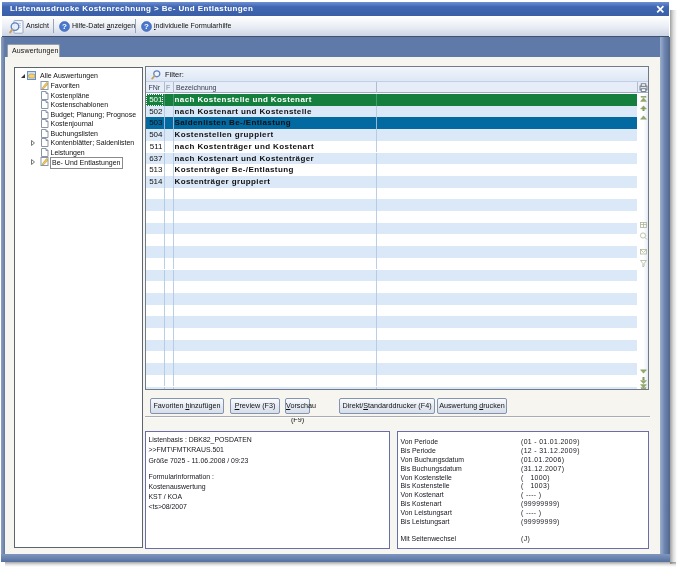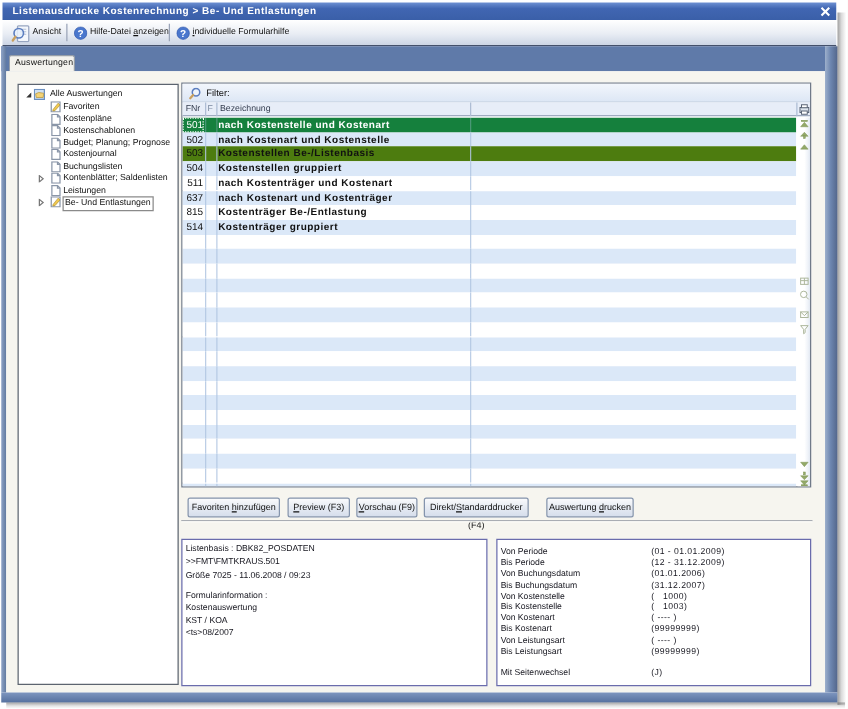--- a/index.html
+++ b/index.html
@@ -195,23 +195,23 @@
           <span class="colsep" style="left:27px;height:11.7px;opacity:.4;"></span>
           <span class="colsep" style="left:229.5px;height:11.7px;opacity:.4;"></span>
         </div>
         <div class="row" style="top:11.7px;background:#dbe8f8;color:#111">
           <span class="fnr">502</span>
           <span class="bez">nach Kostenart und Kostenstelle</span>
           <span class="colsep" style="left:18px;height:11.7px;"></span>
           <span class="colsep" style="left:27px;height:11.7px;"></span>
           <span class="colsep" style="left:229.5px;height:11.7px;"></span>
         </div>
-        <div class="row" style="top:23.4px;background:#4d7c0f;color:#111">
+        <div class="row" style="top:23.4px;background:#0369a1;color:#111">
           <span class="fnr">503</span>
-          <span class="bez">Kostenstellen Be-/Listenbasis</span>
+          <span class="bez">Saldenlisten Be-/Entlastung</span>
           <span class="colsep" style="left:18px;height:11.7px;"></span>
           <span class="colsep" style="left:27px;height:11.7px;"></span>
           <span class="colsep" style="left:229.5px;height:11.7px;"></span>
         </div>
         <div class="row" style="top:35.1px;background:#dbe8f8;color:#111">
           <span class="fnr">504</span>
           <span class="bez">Kostenstellen gruppiert</span>
           <span class="colsep" style="left:18px;height:11.7px;"></span>
           <span class="colsep" style="left:27px;height:11.7px;"></span>
           <span class="colsep" style="left:229.5px;height:11.7px;"></span>
@@ -224,21 +224,21 @@
           <span class="colsep" style="left:229.5px;height:11.7px;"></span>
         </div>
         <div class="row" style="top:58.5px;background:#dbe8f8;color:#111">
           <span class="fnr">637</span>
           <span class="bez">nach Kostenart und Kostenträger</span>
           <span class="colsep" style="left:18px;height:11.7px;"></span>
           <span class="colsep" style="left:27px;height:11.7px;"></span>
           <span class="colsep" style="left:229.5px;height:11.7px;"></span>
         </div>
         <div class="row" style="top:70.2px;background:#ffffff;color:#111">
-          <span class="fnr">815</span>
+          <span class="fnr">513</span>
           <span class="bez">Kostenträger Be-/Entlastung</span>
           <span class="colsep" style="left:18px;height:11.7px;"></span>
           <span class="colsep" style="left:27px;height:11.7px;"></span>
           <span class="colsep" style="left:229.5px;height:11.7px;"></span>
         </div>
         <div class="row" style="top:81.9px;background:#dbe8f8;color:#111">
           <span class="fnr">514</span>
           <span class="bez">Kostenträger gruppiert</span>
           <span class="colsep" style="left:18px;height:11.7px;"></span>
           <span class="colsep" style="left:27px;height:11.7px;"></span>
@@ -360,22 +360,22 @@
           <path d="M4.5 289.8 L7.5 286.6 L1.5 286.6 Z"></path>
           <path d="M4.5 294 L7.5 290.6 L1.5 290.6 Z"></path>
           <rect x="2" y="293.8" width="5" height="1"></rect>
         </g>
       </svg>
     </div>
   </div>
   <div id="buttons">
     <div class="btn" style="left:150px;width:74px">Favoriten <u>h</u>inzufügen</div>
     <div class="btn" style="left:230px;width:50px"><u>P</u>review (F3)</div>
-    <div class="btn" style="left:285px;width:49px"><u>V</u>orschau (F9)</div>
-    <div class="btn" style="left:339px;width:84px">Direkt/<u>S</u>tandarddrucker (F4)</div>
+    <div class="btn" style="left:285px;width:25px"><u>V</u>orschau (F9)</div>
+    <div class="btn" style="left:339px;width:96px">Direkt/<u>S</u>tandarddrucker (F4)</div>
     <div class="btn" style="left:437px;width:70px">Auswertung <u>d</u>rucken</div>
   </div>
   <div class="abs" id="groove"></div>
   <div class="panel" id="panelL">
     <div class="pline" style="top:4px">Listenbasis : DBK82_POSDATEN</div>
     <div class="pline" style="top:14.3px">&gt;&gt;FMT\FMTKRAUS.501</div>
     <div class="pline" style="top:24.6px">Größe 7025 - 11.06.2008 / 09:23</div>
     <div class="pline" style="top:40.5px">Formularinformation :</div>
     <div class="pline" style="top:50.8px">Kostenauswertung</div>
     <div class="pline" style="top:61.1px">KST / KOA</div>

